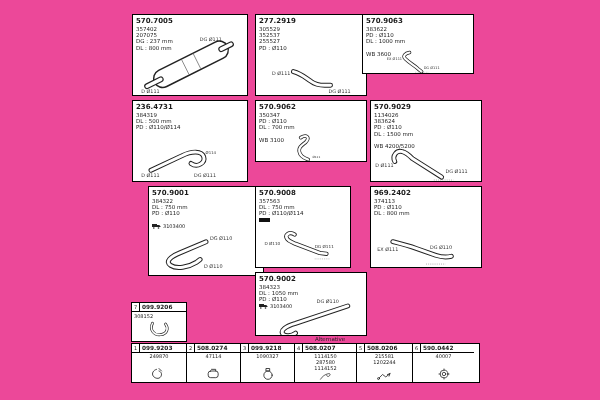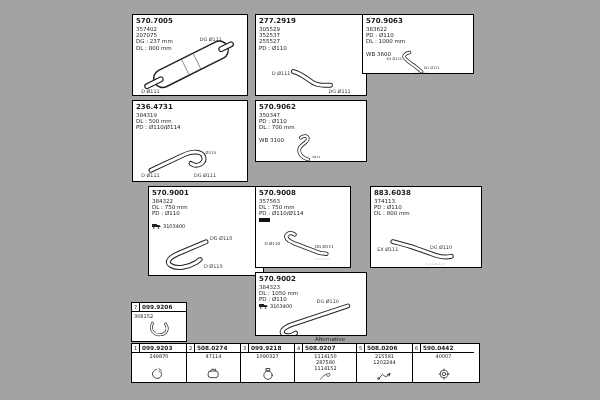--- a/index.html
+++ b/index.html
@@ -1,16 +1,16 @@
 <!DOCTYPE html>
 <html><head>
 <meta charset="utf-8">
 <style>
   html,body{margin:0;padding:0;background:#fff;}
-  .canvas{position:relative;width:600px;height:400px;background:#a3a3a3;overflow:hidden;
+  .canvas{position:relative;width:600px;height:400px;background:#ec4899;overflow:hidden;
           font-family:"DejaVu Sans",sans-serif;color:#1a1a1a;}
   .box{position:absolute;border:1px solid #000;background:#fff;box-sizing:border-box;overflow:hidden;}
   .pn{font-weight:bold;font-size:7px;line-height:8px;padding:2px 3px 1px;position:relative;z-index:2;}
   .ln{font-size:5.5px;line-height:6.2px;min-height:6.2px;padding:0 3px;color:#222;position:relative;z-index:2;}
   .draw{position:absolute;left:0;top:0;width:100%;height:100%;z-index:1;}
   .draw text{font-family:"DejaVu Sans",sans-serif;font-size:5px;fill:#333;}
   .draw text.tiny{font-size:4px;}
   .po{fill:none;stroke:#222;stroke-width:5;stroke-linecap:round;stroke-linejoin:round;}
   .pi{fill:none;stroke:#fff;stroke-width:3;stroke-linecap:round;stroke-linejoin:round;}
   .dim{fill:none;stroke:#777;stroke-width:0.6;stroke-dasharray:1,1.2;}
@@ -109,20 +109,36 @@
     <div class="ln">DL : 700 mm</div>
     <div class="ln"></div>
     <div class="ln">WB 3100</div>
     <svg class="draw" viewBox="0 0 112 82">
       <path class="po" d="M42,50 C50,45 55,50 49,56 C43,61 39,63 40,69 C41,75 46,78 52,80"></path>
       <path class="pi" d="M42,50 C50,45 55,50 49,56 C43,61 39,63 40,69 C41,75 46,78 52,80"></path>
       <text x="58" y="78" class="tiny">Ø111</text>
     </svg>
   </div>
 
+  <div class="box" style="left:370px;top:100px;width:112px;height:82px">
+    <div class="pn">570.9029</div>
+    <div class="ln">1134026</div>
+    <div class="ln">383624</div>
+    <div class="ln">PD : Ø110</div>
+    <div class="ln">DL : 1500 mm</div>
+    <div class="ln"></div>
+    <div class="ln">WB 4200/5200</div>
+    <svg class="draw" viewBox="0 0 112 82">
+      <path class="po" d="M24,62 C21,56 26,50 32,52 C36,53 39,56 42,59 L72,78"></path>
+      <path class="pi" d="M24,62 C21,56 26,50 32,52 C36,53 39,56 42,59 L72,78"></path>
+      <path class="dim" d="M64,81 L84,81"></path>
+      <text x="4" y="68">D Ø111</text>
+      <text x="76" y="74">DG Ø111</text>
+    </svg>
+  </div>
 
   <div class="box" style="left:148px;top:186px;width:116px;height:90px">
     <div class="pn">570.9001</div>
     <div class="ln">384322</div>
     <div class="ln">DL : 750 mm</div>
     <div class="ln">PD : Ø110</div>
     <div class="veh" style="top:36px">
       <svg width="9" height="6" viewBox="0 0 9 6">
         <path fill="#222" d="M0,1 h5 v3 h-5 z M5,2 h2.2 l1.3,1.2 V4 h-3.5 z"></path>
         <circle cx="1.8" cy="5" r="0.8" fill="#222"></circle>
@@ -147,21 +163,21 @@
     <svg class="draw" viewBox="0 0 112 82">
       <path class="po" d="M46,50 C40,46 34,50 37,55 C39,58 43,59 47,61 L76,72 L84,73"></path>
       <path class="pi" d="M46,50 C40,46 34,50 37,55 C39,58 43,59 47,61 L76,72 L84,73"></path>
       <path class="dim" d="M70,79 L88,79"></path>
       <text x="10" y="62">D Ø110</text>
       <text x="70" y="66">DG Ø111</text>
     </svg>
   </div>
 
   <div class="box" style="left:370px;top:186px;width:112px;height:82px">
-    <div class="pn">883.6038</div>
+    <div class="pn">969.2402</div>
     <div class="ln">374113</div>
     <div class="ln">PD : Ø110</div>
     <div class="ln">DL : 800 mm</div>
     <svg class="draw" viewBox="0 0 112 82">
       <path class="po" d="M22,56 C30,58 38,60 46,63 L66,70 C72,72 78,72 82,71"></path>
       <path class="pi" d="M22,56 C30,58 38,60 46,63 L66,70 C72,72 78,72 82,71"></path>
       <path class="dim" d="M56,79 L76,79"></path>
       <text x="6" y="66">EX Ø111</text>
       <text x="60" y="64">DG Ø110</text>
     </svg>

